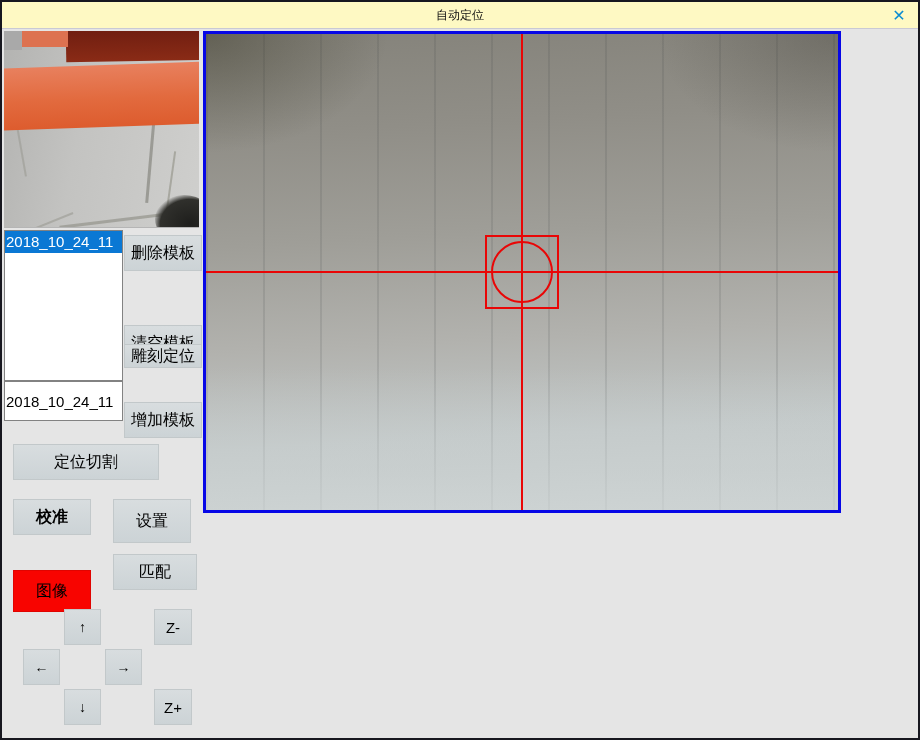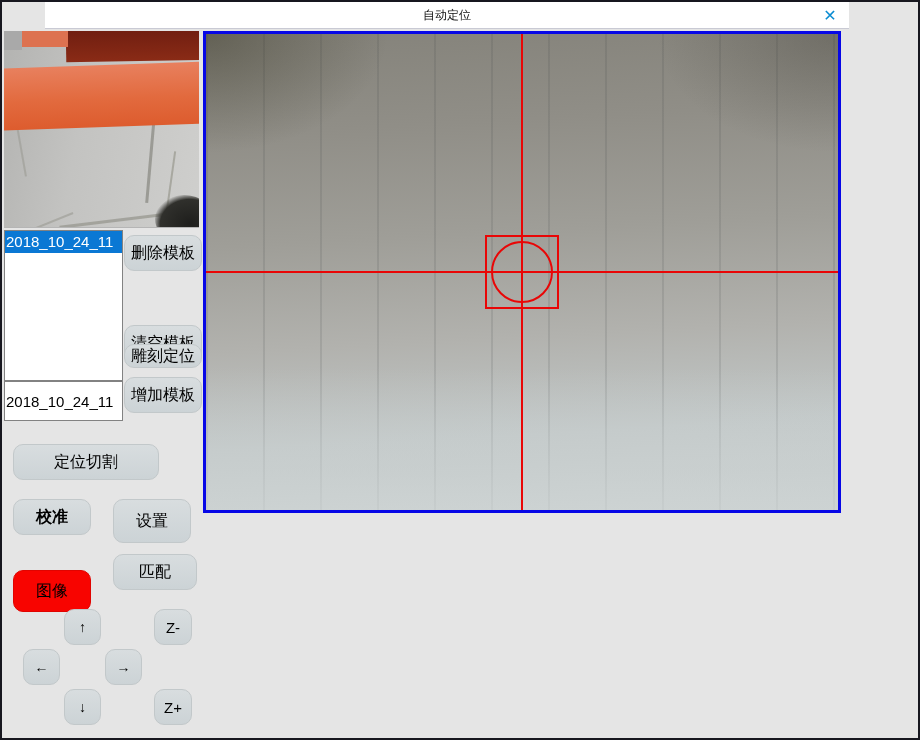--- a/index.html
+++ b/index.html
@@ -9,24 +9,24 @@
     background:#e5e5e5;
     overflow:hidden;
   }
   .window {
     position:relative; width:920px; height:740px;
     background:#e5e5e5;
     border:2px solid #17171f;
   }
   
   .titlebar {
-    position:absolute; left:0; top:0; width:804px; height:27px;
-    background:#ffffff;
+    position:absolute; left:0; top:0; width:916px; height:27px;
+    background:#fef9c3;
     border-bottom:1px solid #c9cad4;
-    display:flex; align-items:center; justify-content:center;margin-left:43px;
+    display:flex; align-items:center; justify-content:center;
   }
   .titlebar .title { font-size:12px; color:#111; }
   .close-btn {
     position:absolute; right:8px; top:3px; width:22px; height:20px;
     display:flex; align-items:center; justify-content:center;
     color:#0a8cd2; font-size:16px; font-weight:bold; cursor:pointer;
   }
   
   .thumb {
     position:absolute; left:2px; top:29px; width:195px; height:197px;
@@ -72,29 +72,29 @@
     position:absolute; left:2px; top:379px; width:119px; height:40px;
     background:#fff; border:1px solid #828282;
     font-size:15px; color:#000; padding:0 1px;
     font-family:"Liberation Sans","DejaVu Sans",sans-serif;
   }
   
   .btn {
     position:absolute;
     background:linear-gradient(180deg,#d8dddf 0%,#ccd3d6 100%);
     border:1px solid #c2c8ca;
-    border-radius:10px;
+    border-radius:0;
     display:flex; align-items:center; justify-content:center;
     font-size:16px; color:#000; cursor:pointer;
     white-space:nowrap;
   }
   .btn-del   { left:122px; top:233px; width:78px; height:36px; }
   .btn-clear { left:122px; top:287px; width:78px; height:36px;margin-top:36px; }
   .btn-carve { left:122px; top:342px; width:78px; height:24px; }
-  .btn-add   { left:122px; top:375px; width:78px; height:36px; }
+  .btn-add   { left:122px; top:400px; width:78px; height:36px; }
   .btn-cut   { left:11px;  top:442px; width:146px; height:36px; }
   .btn-cal   { left:11px;  top:497px; width:78px; height:36px;font-weight:bold; }
   .btn-set   { left:111px; top:497px; width:78px; height:44px; }
   .btn-img   { left:11px;  top:568px; width:78px; height:42px;
                background:#f80400; border:1px solid #e00400; }
   .btn-match { left:111px; top:552px; width:84px; height:36px; }
   .btn-up    { left:62px;  top:607px; width:37px; height:36px; font-size:14px; }
   .btn-zm    { left:152px; top:607px; width:38px; height:36px; font-size:15px; }
   .btn-left  { left:21px;  top:647px; width:37px; height:36px; font-size:14px; }
   .btn-right { left:103px; top:647px; width:37px; height:36px; font-size:14px; }

